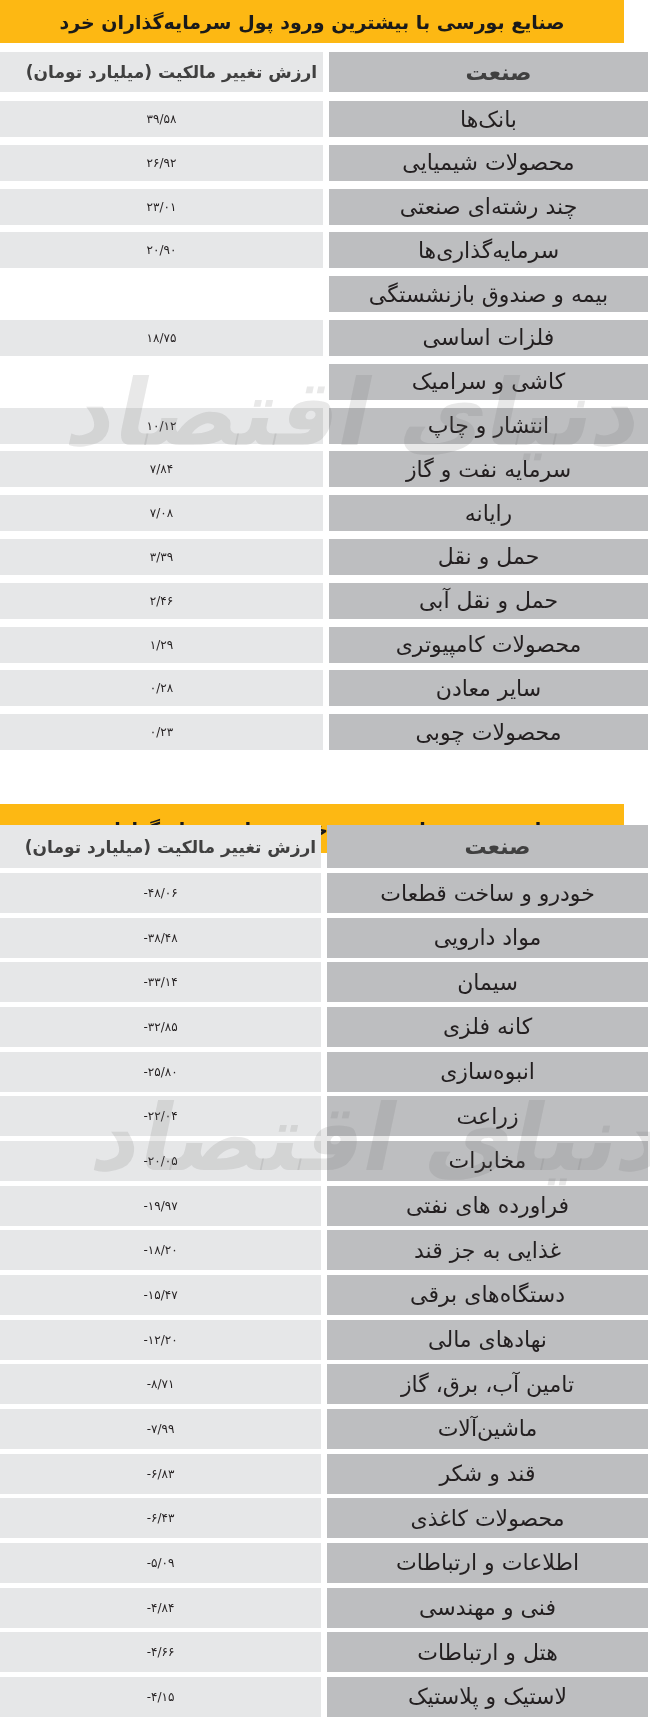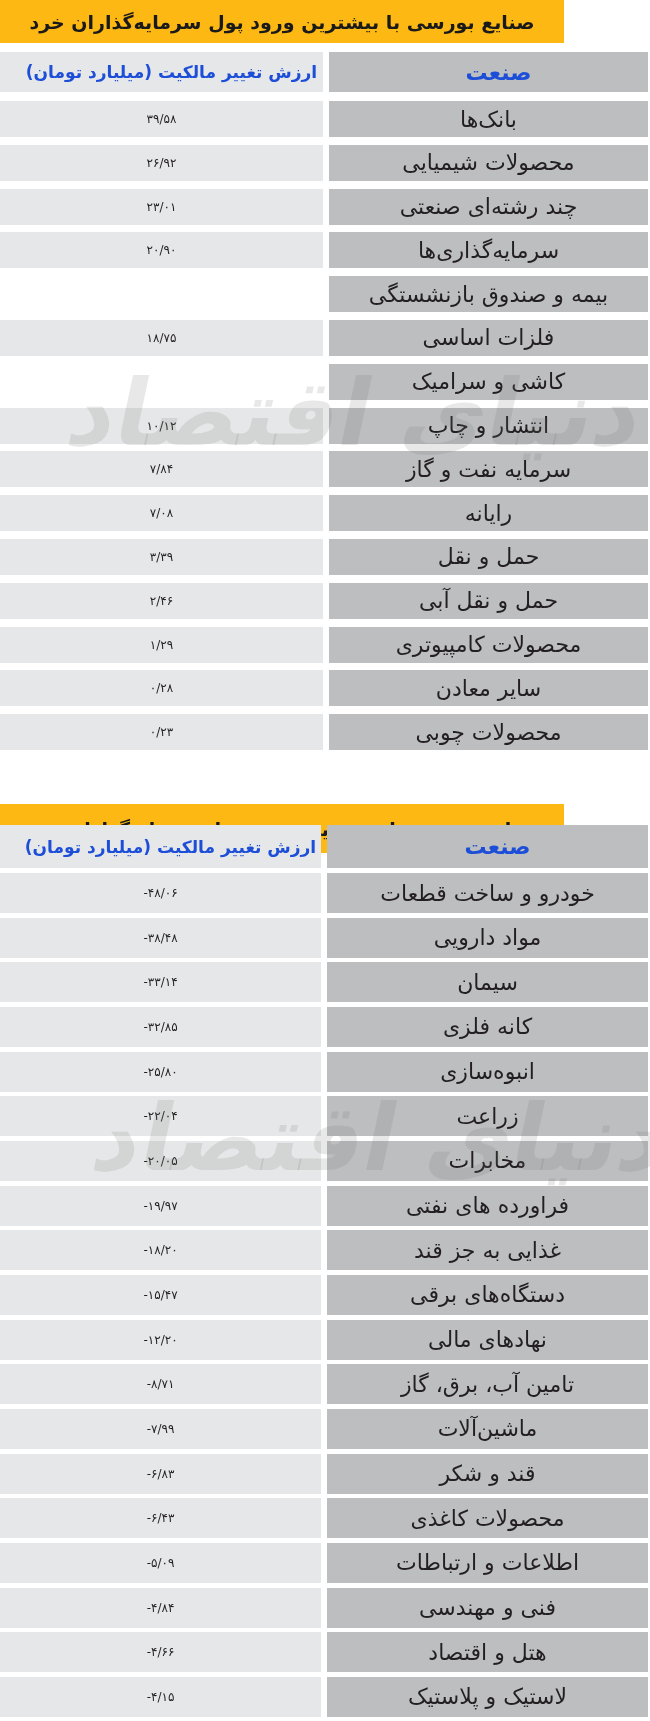--- a/index.html
+++ b/index.html
@@ -2,29 +2,29 @@
 <html><head>
   <meta charset="utf-8">
   <style>
     html, body { margin: 0; padding: 0; }
     body {
       width: 650px; height: 1721px; background: #ffffff;
       position: relative; overflow: hidden;
       font-family: "DejaVu Sans", sans-serif; color: #231f20;
     }
     .title-bar {
-      position: absolute; left: 0; width: 564px;
+      position: absolute; left: 0; width: 624px;
       background: #fdb813; display: flex; align-items: center; justify-content: center;
       direction: rtl; font-weight: bold; font-size: 19px; color: #1a1a1a;
     }
     .head-row, .row {
       position: absolute; left: 0; width: 648px; display: flex; direction: rtl;
     }
     .head-row .cell {
-      background: #0b5ea8; color: #1d4ed8; font-weight: bold; font-size: 18px;
+      background: #0b5ea8; color: #404040; font-weight: bold; font-size: 18px;
       display: flex; align-items: center; justify-content: center; padding-left: 20px;
     }
     .rows { position: absolute; left: 0; width: 648px; display: flex; flex-direction: column; }
     .rows .row { position: relative; }
     .cell { display: flex; align-items: center; justify-content: center; box-sizing: border-box; }
     .cell.industry { background: #bdbec0; font-size: 22px; }
     .cell.value { background: #e6e7e8; font-size: 12px; direction: ltr; unicode-bidi: isolate; }
     
     #t1-title { top: 0; height: 43px; }
     #t1-head { top: 52px; height: 40px; }
@@ -185,21 +185,21 @@
     </div>
     <div class="row">
       <div class="cell industry">اطلاعات و ارتباطات</div>
       <div class="cell value">-۵/۰۹</div>
     </div>
     <div class="row">
       <div class="cell industry">فنی و مهندسی</div>
       <div class="cell value">-۴/۸۴</div>
     </div>
     <div class="row">
-      <div class="cell industry">هتل و اقتصاد</div>
+      <div class="cell industry">هتل و ارتباطات</div>
       <div class="cell value">-۴/۶۶</div>
     </div>
     <div class="row">
       <div class="cell industry">لاستیک و پلاستیک</div>
       <div class="cell value">-۴/۱۵</div>
     </div>
   </div>
 
 <div id="wm1" class="watermark">دنیای اقتصاد</div>
 <div id="wm2" class="watermark">دنیای اقتصاد</div>

